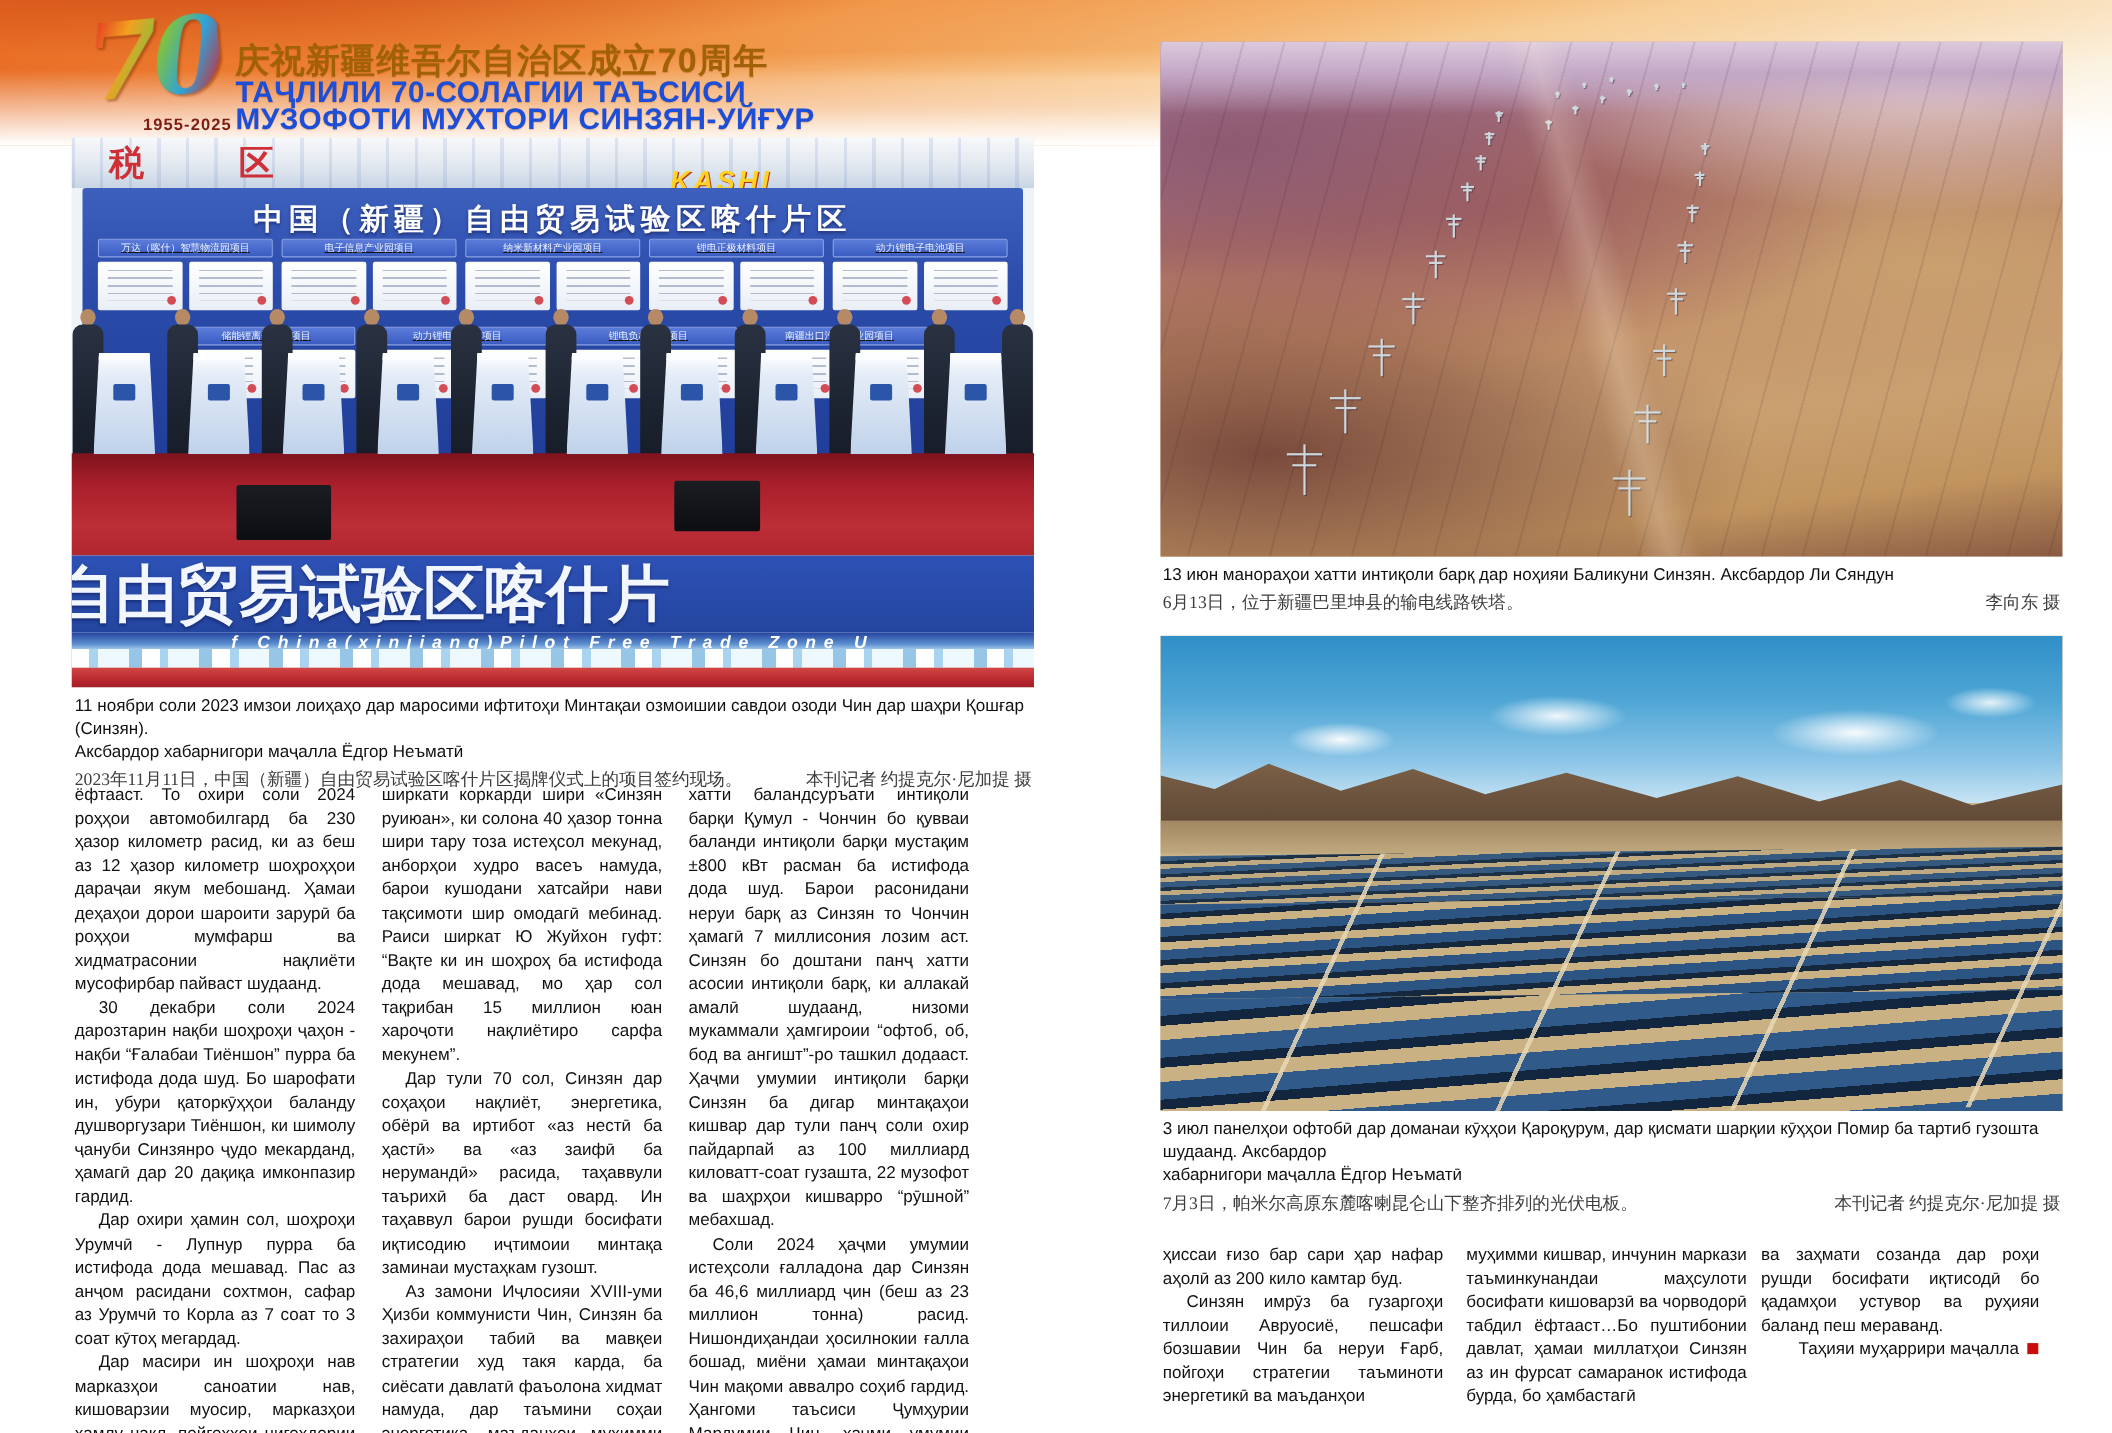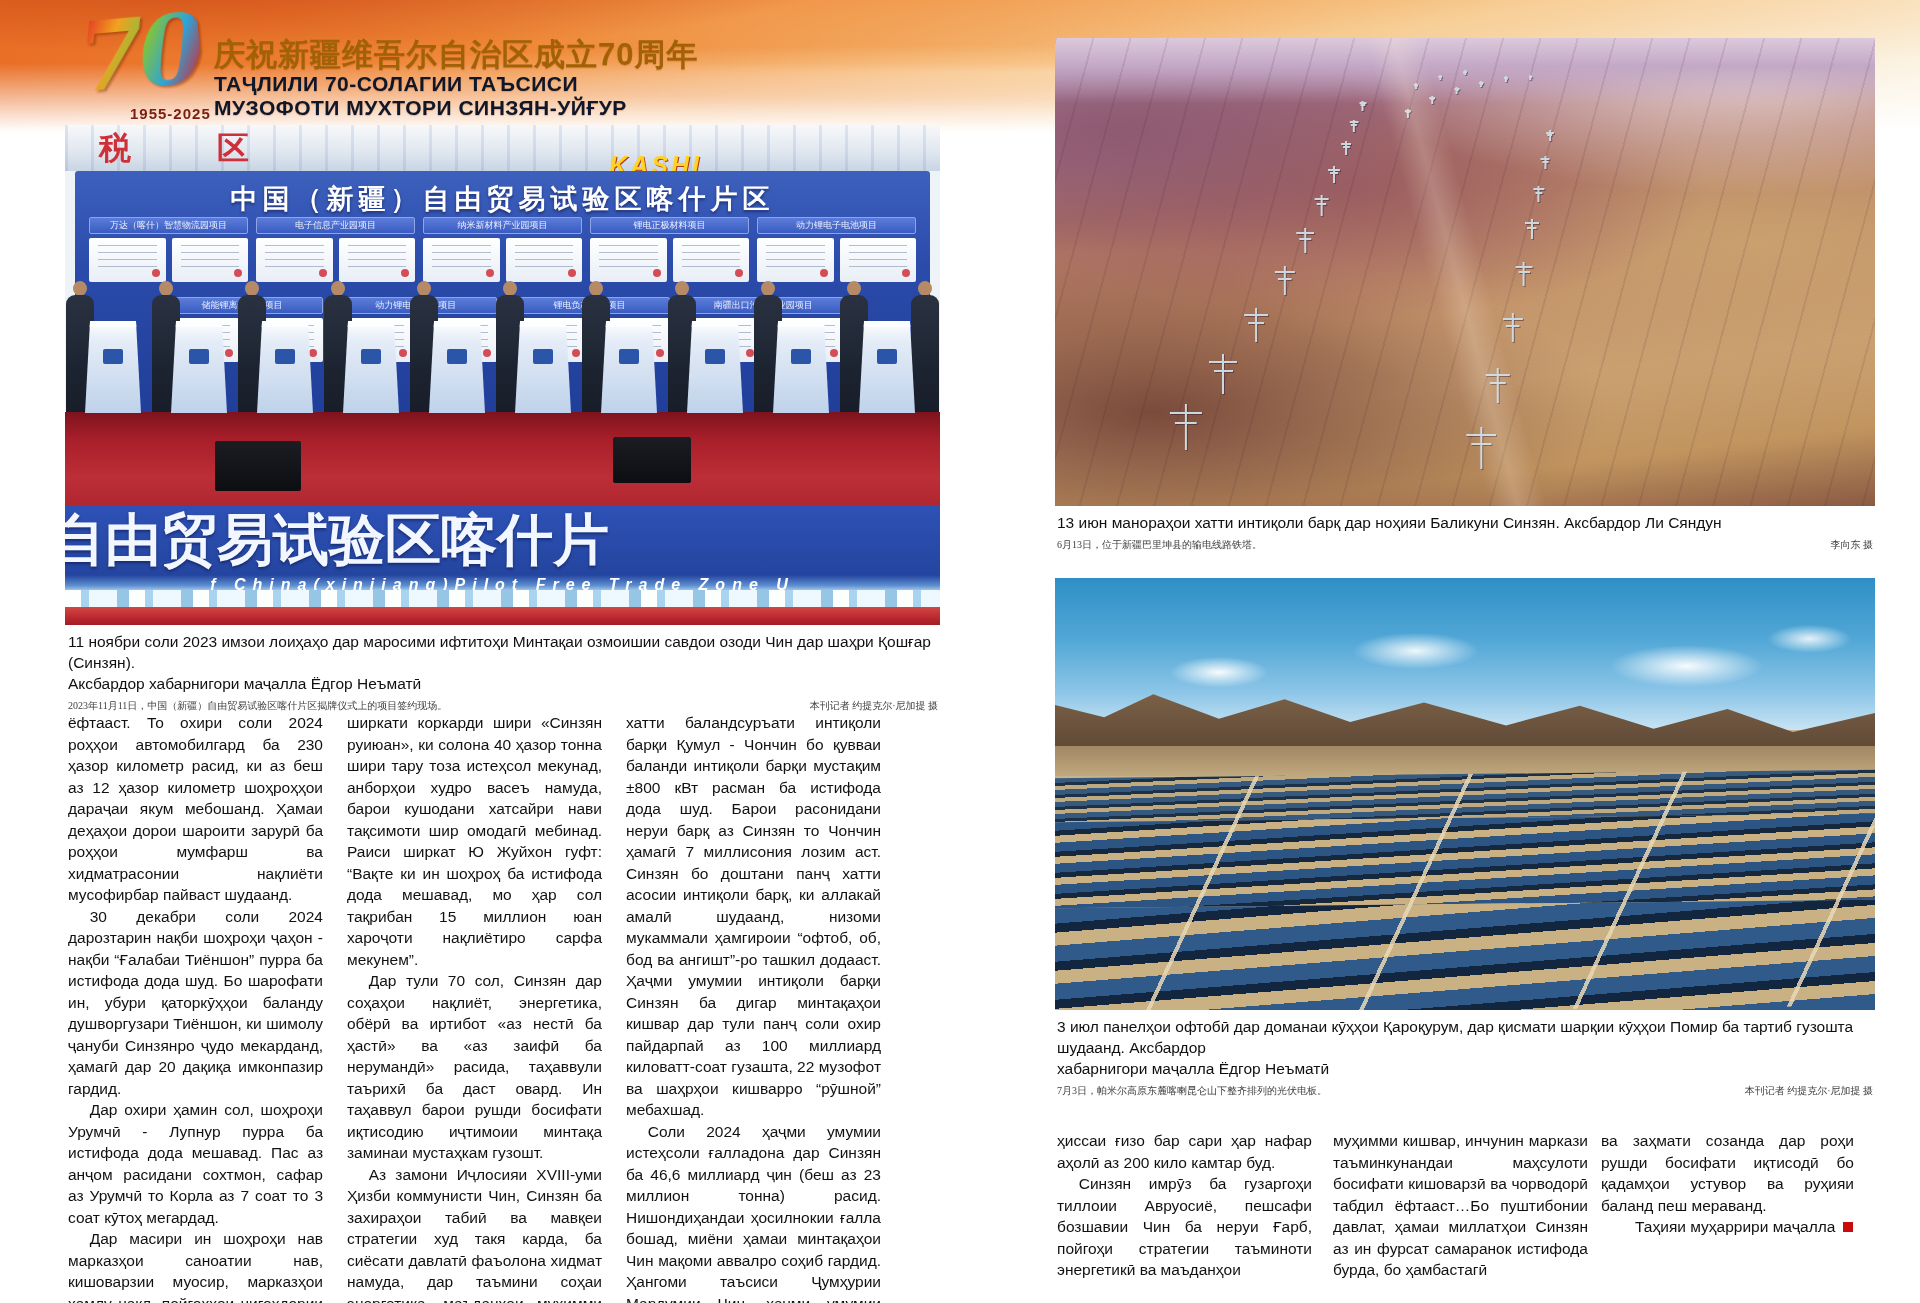--- a/index.html
+++ b/index.html
@@ -21,42 +21,42 @@
   .logo{position:absolute;left:78px;top:4px;width:150px;height:120px;z-index:5;}
   .logo-num{font-family:"DejaVu Serif",serif;font-style:italic;font-weight:900;font-size:96px;
     line-height:100px;letter-spacing:-6px;transform:rotate(-5deg);display:inline-block;
     background:linear-gradient(115deg,#e01f26 5%,#f2a11f 30%,#7ec242 52%,#2da3d8 72%,#e01f26 95%);
     -webkit-background-clip:text;background-clip:text;color:transparent;
     filter:drop-shadow(2px 2px 1px rgba(120,40,0,.45));}
   .logo-years{position:absolute;left:52px;bottom:2px;font-size:15px;font-weight:bold;color:#7d1d10;letter-spacing:1px;}
 
   .title-zh{position:absolute;left:214px;top:34px;z-index:5;font-size:31px;font-weight:bold;color:#a16207;
     letter-spacing:1px;text-shadow:0 1px 1px rgba(180,70,0,.35);}
-  .title-tj{position:absolute;left:214px;top:72px;z-index:5;font-size:21px;font-weight:bold;color:#0f172a;
+  .title-tj{position:absolute;left:214px;top:72px;z-index:5;font-size:27px;font-weight:bold;color:#1d4ed8;
     line-height:24px;letter-spacing:.5px;text-shadow:0 1px 1px rgba(180,70,0,.3);}
 
   .ribbon{position:absolute;left:1845px;top:25px;width:75px;height:408px;z-index:6;
     background:linear-gradient(100deg,#e02531 0%,#c21824 45%,#a90f1b 100%);
     clip-path:polygon(0 3%,100% 0,100% 100%,58% 100%,40% 26%,0 22%);}
   .pageno{position:absolute;left:5px;top:66px;font-size:26px;font-weight:bold;color:#ffd927;}
 
   
   .photo-left{position:absolute;left:65px;top:125px;width:875px;height:500px;overflow:hidden;background:#eef3f8;}
   .venue-top{position:absolute;left:0;top:0;right:0;height:46px;
     background:repeating-linear-gradient(90deg,rgba(80,115,185,.14) 0 3px,transparent 3px 26px),
       linear-gradient(180deg,#f7f8fa 0%,#e2e8f0 55%,#c8d5e4 100%);}
   .sign-shui{position:absolute;left:34px;top:2px;font-family:"Liberation Serif",serif;font-size:32px;
     font-weight:bold;color:#cf3038;letter-spacing:86px;white-space:nowrap;}
   .sign-kashi{position:absolute;right:238px;top:6px;font-style:italic;font-weight:bold;font-size:25px;
     color:#ffd324;letter-spacing:3px;text-shadow:1px 1px 0 #b33a20;margin-top:20px;}
   .board{position:absolute;left:10px;right:10px;top:46px;height:272px;border-radius:3px;
     background:linear-gradient(180deg,#3d60bd 0%,#2b4baa 35%,#1e3c96 100%);}
   .board-title{padding-top:10px;text-align:center;color:#fff;font-weight:bold;font-size:27px;
     letter-spacing:5px;text-shadow:0 2px 3px rgba(0,0,40,.45);}
-  .brow{position:absolute;display:flex;gap:8px;}
+  .brow{position:absolute;display:flex;gap:8px;text-decoration:underline;}
   .brow1{top:46px;left:14px;right:14px;}
   .brow2{top:126px;left:86px;right:86px;gap:12px;}
   .grp{flex:1;min-width:0;}
   .grp-h{font-size:9px;line-height:11px;color:#eaf0ff;text-align:center;white-space:nowrap;overflow:hidden;
     text-overflow:ellipsis;background:linear-gradient(180deg,#5b7cd8,#3a5cc2);border:1px solid #8da5e8;
     border-radius:2px;padding:2px 3px;}
   .grp-cards{display:flex;gap:6px;margin-top:4px;height:44px;}
   .card{flex:1;position:relative;border-radius:2px;background:linear-gradient(180deg,#ffffff 0%,#e9eef6 100%);}
   .card::before{content:'';position:absolute;inset:7px 9px 9px 9px;
     background:repeating-linear-gradient(180deg,rgba(95,115,155,.45) 0 1.5px,transparent 1.5px 7px);}
@@ -87,21 +87,21 @@
   .ice{position:absolute;left:0;right:0;top:465px;height:17px;
     background:repeating-linear-gradient(90deg,rgba(255,255,255,.95) 0 16px,rgba(165,208,238,.9) 16px 24px,
       rgba(240,250,255,.9) 24px 52px,rgba(140,190,226,.85) 52px 64px),#d7edf9;}
   .carpet{position:absolute;left:0;right:0;top:482px;height:18px;
     background:linear-gradient(180deg,#d24644 0%,#b5242c 70%,#a11d25 100%);}
 
   
   .cap{position:absolute;}
   .cap-tj{font-size:15.5px;line-height:21px;color:#101010;}
   .cap-zh{display:flex;justify-content:space-between;margin-top:5px;font-family:"Liberation Serif",serif;
-    font-size:10px;color:#3d3d3d;}
+    font-size:16px;color:#3d3d3d;}
 
   
   .col{position:absolute;top:712px;width:255px;font-size:15.5px;line-height:21.5px;text-align:justify;}
   .col p{margin:0;}
   .col p.ind{text-indent:1.4em;}
   .col-r{top:1130px;}
   .closing{text-indent:2.2em;}
   .redsq{display:inline-block;width:10px;height:10px;background:#c90b0b;margin-left:8px;}
 
   

